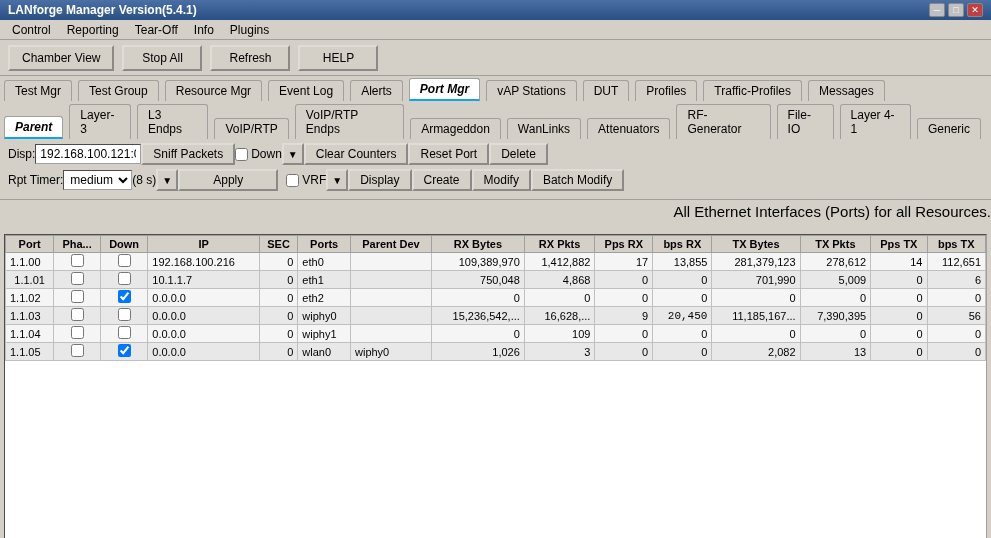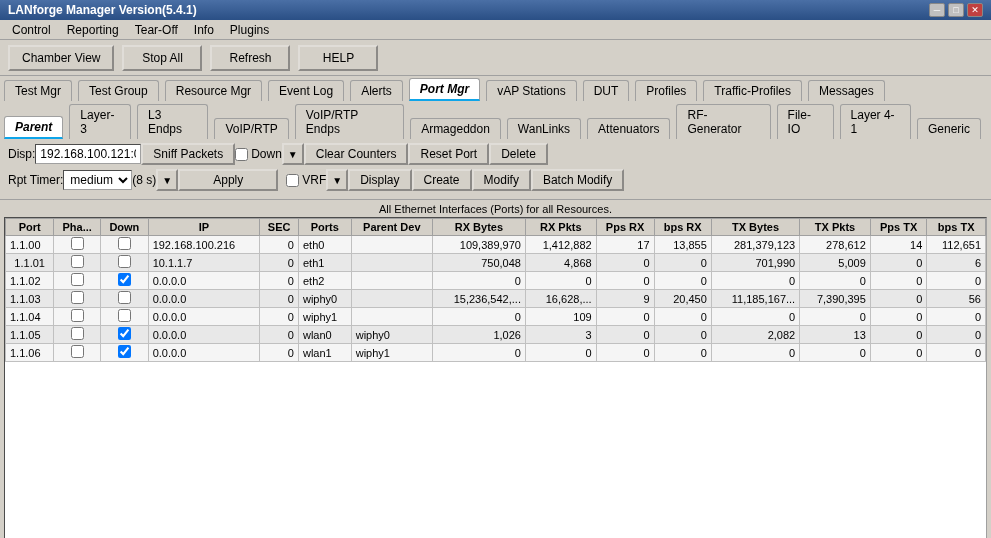--- a/index.html
+++ b/index.html
@@ -145,23 +145,23 @@
     .arrow-btn {
       background: #d4d0c8;
       border: 2px outset #e0ddd8;
       padding: 1px 4px;
       font-size: 10px;
       cursor: pointer;
       height: 22px;
     }
     
     #section-title {
-      text-align: center;
-      font-size: 11px;
-      padding: 3px 0 2px 0;
+      text-align: right;
+      font-size: 15px;
+      padding: 3px 0 14px 0;
       background: #d4d0c8;
     }
     
     #table-container {
       background: white;
       overflow-x: auto;
       overflow-y: auto;
       height: calc(538px - 22px - 20px - 36px - 56px - 20px - 18px - 20px);
       border: 1px inset #a0a0a0;
       margin: 0 4px;
@@ -378,21 +378,21 @@
           <td style="text-align: left;">1.1.03</td>
           <td style="text-align: center;"><input type="checkbox" style=""></td>
           <td style="text-align: center;"><input type="checkbox" style=""></td>
           <td style="text-align: left;">0.0.0.0</td>
           <td style="text-align: right;">0</td>
           <td style="text-align: left;">wiphy0</td>
           <td style="text-align: left;"></td>
           <td style="text-align: right;">15,236,542,...</td>
           <td style="text-align: right;">16,628,...</td>
           <td style="text-align: right;">9</td>
-          <td style="text-align: right;">20,450</td>
+          <td style="text-align: right; font-family: Liberation Mono, monospace;">20,450</td>
           <td style="text-align: right;">11,185,167...</td>
           <td style="text-align: right;">7,390,395</td>
           <td style="text-align: right;">0</td>
           <td style="text-align: right;">56</td>
         </tr>
         <tr>
           <td style="text-align: left; margin-top: 24px;">1.1.04</td>
           <td style="text-align: center;"><input type="checkbox" style=""></td>
           <td style="text-align: center;"><input type="checkbox" style=""></td>
           <td style="text-align: left;">0.0.0.0</td>
@@ -418,32 +418,15 @@
           <td style="text-align: left;">wiphy0</td>
           <td style="text-align: right;">1,026</td>
           <td style="text-align: right;">3</td>
           <td style="text-align: right;">0</td>
           <td style="text-align: right;">0</td>
           <td style="text-align: right;">2,082</td>
           <td style="text-align: right;">13</td>
           <td style="text-align: right;">0</td>
           <td style="text-align: right;">0</td>
         </tr>
-        <tr>
-          <td style="text-align: left;">1.1.06</td>
-          <td style="text-align: center;"><input type="checkbox" style=""></td>
-          <td style="text-align: center;"><input type="checkbox" checked="" style=""></td>
-          <td style="text-align: left;">0.0.0.0</td>
-          <td style="text-align: right;">0</td>
-          <td style="text-align: left;">wlan1</td>
-          <td style="text-align: left;">wiphy1</td>
-          <td style="text-align: right;">0</td>
-          <td style="text-align: right;">0</td>
-          <td style="text-align: right;">0</td>
-          <td style="text-align: right;">0</td>
-          <td style="text-align: right;">0</td>
-          <td style="text-align: right;">0</td>
-          <td style="text-align: right;">0</td>
-          <td style="text-align: right;">0</td>
-        </tr>
       </tbody>
   </table>
 </div>
 
 </body></html>

